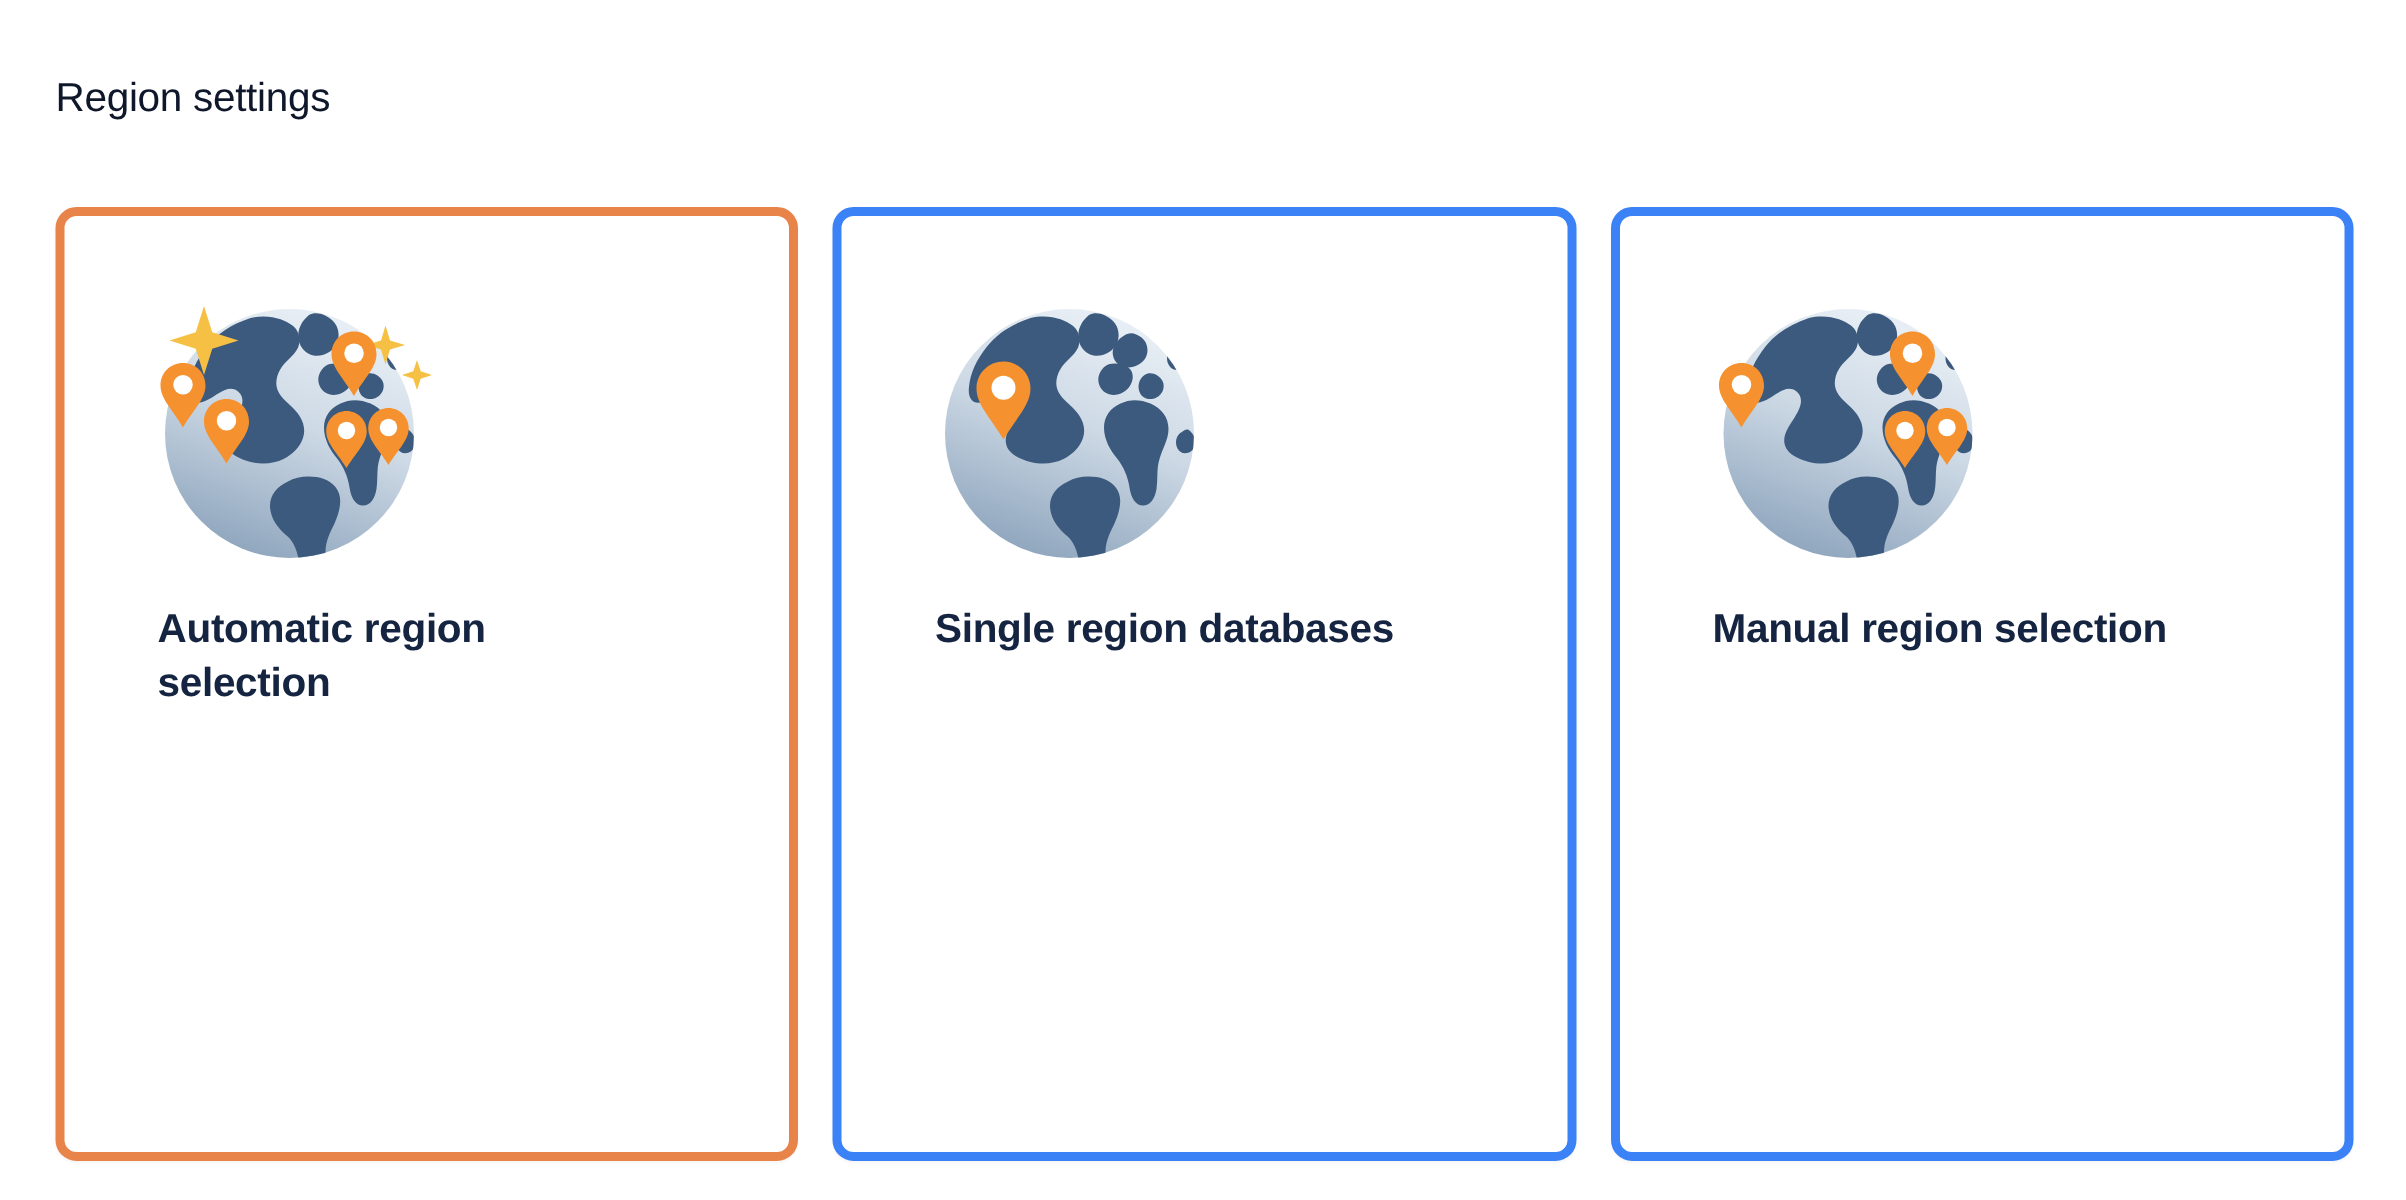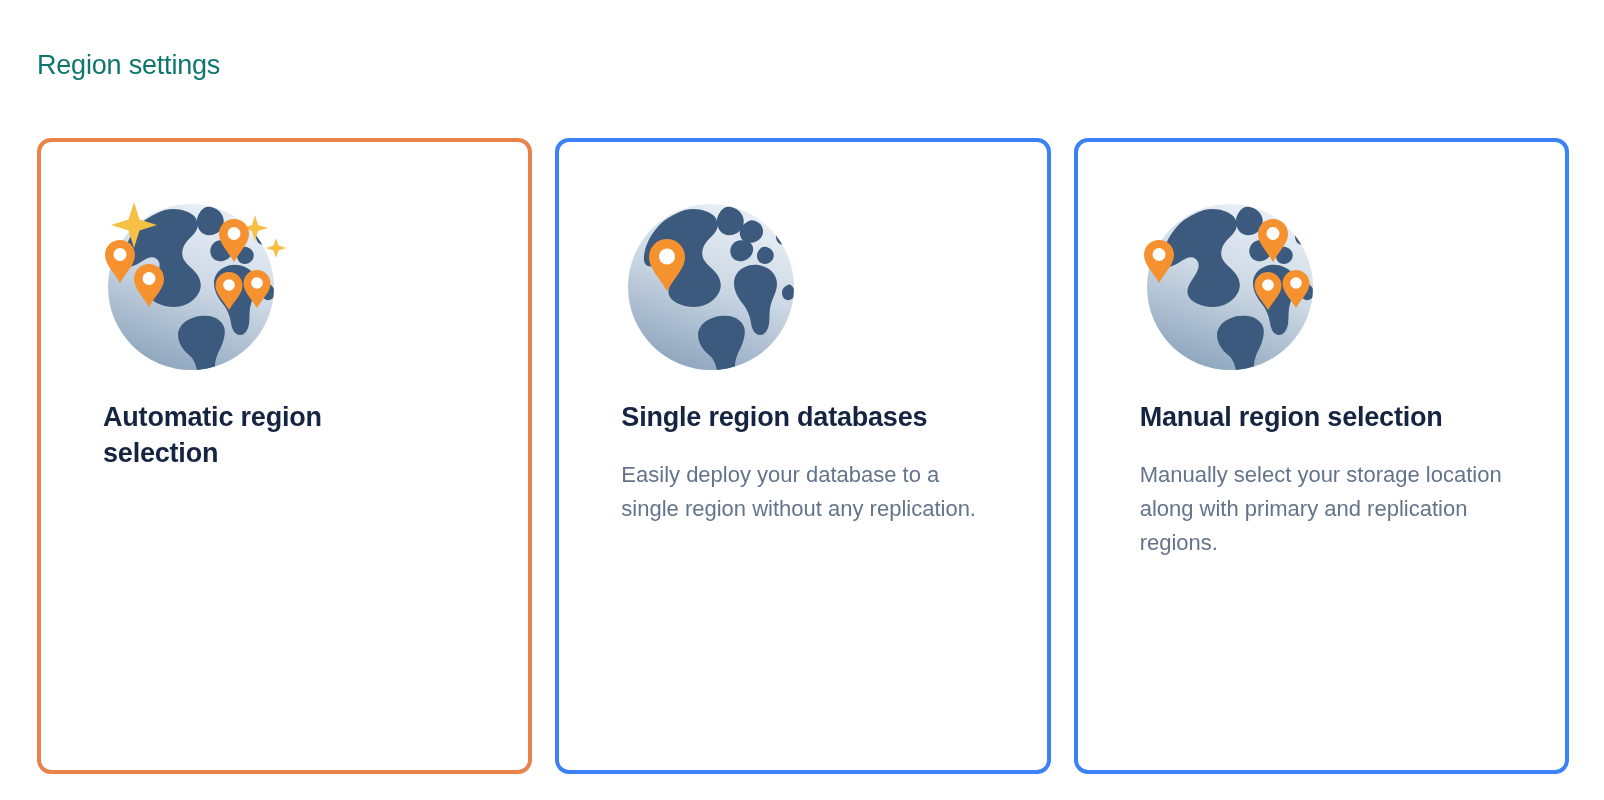--- a/index.html
+++ b/index.html
@@ -21,39 +21,39 @@
     overflow: hidden;
   }
 
   .page-title {
     position: absolute;
     left: 37px;
     top: 31px;
     font-size: 27px;
     font-weight: 500;
     letter-spacing: -0.2px;
-    color: #0f766e;
+    color: #0f172a;
     line-height: 1.2;
   }
 
   .cards {
     position: absolute;
     left: 37px;
     top: 138px;
     width: 1532px;
     display: flex;
     gap: 23px;
   }
 
   .card {
     position: relative;
     width: 496px;
     height: 636px;
     background: #ffffff;
-    border: 4px solid #3b82f6;
+    border: 6px solid #3b82f6;
     border-radius: 14px;
     padding: 52px 0 0 0;
     box-shadow: 0 1px 2px rgba(16,24,40,0.04);
     cursor: pointer;
   }
 
   .card.selected {
     border-color: #e8834a;
   }
 
@@ -227,21 +227,20 @@
             </g>
 
             <g>
               <path d="M44 45 C54 45 62 53 62 63 C62 74 52.5 82.5 44 97 C35.5 82.5 26 74 26 63 C26 53 34 45 44 45 Z" fill="#f5922f"></path>
               <circle cx="44" cy="62.5" r="8" fill="#ffffff"></circle>
             </g>
           </svg>
         </div>
 
         <div class="card-title">Single region databases</div>
-        <div class="card-desc">Easily deploy your database to a single region without any replication.</div>
       </div>
     </div>
 
     <div class="card">
       <div class="card-inner">
 
         <div class="globe-wrap small-offset">
           <svg class="globe-svg" viewBox="0 0 176 176" xmlns="http://www.w3.org/2000/svg">
             <defs>
               <linearGradient id="g3" x1="0.62" y1="0.05" x2="0.28" y2="0.98">
@@ -291,18 +290,17 @@
               <circle cx="126" cy="91" r="5.8" fill="#ffffff"></circle>
             </g>
             <g>
               <path d="M154 76 C161.5 76 167.5 82 167.5 89.5 C167.5 97.5 160.5 103.5 154 114 C147.5 103.5 140.5 97.5 140.5 89.5 C140.5 82 146.5 76 154 76 Z" fill="#f5922f"></path>
               <circle cx="154" cy="89" r="5.8" fill="#ffffff"></circle>
             </g>
           </svg>
         </div>
 
         <div class="card-title">Manual region selection</div>
-        <div class="card-desc">Manually select your storage location along with primary and replication regions.</div>
       </div>
     </div>
 
   </div>
 </div>
 
 </body></html>

